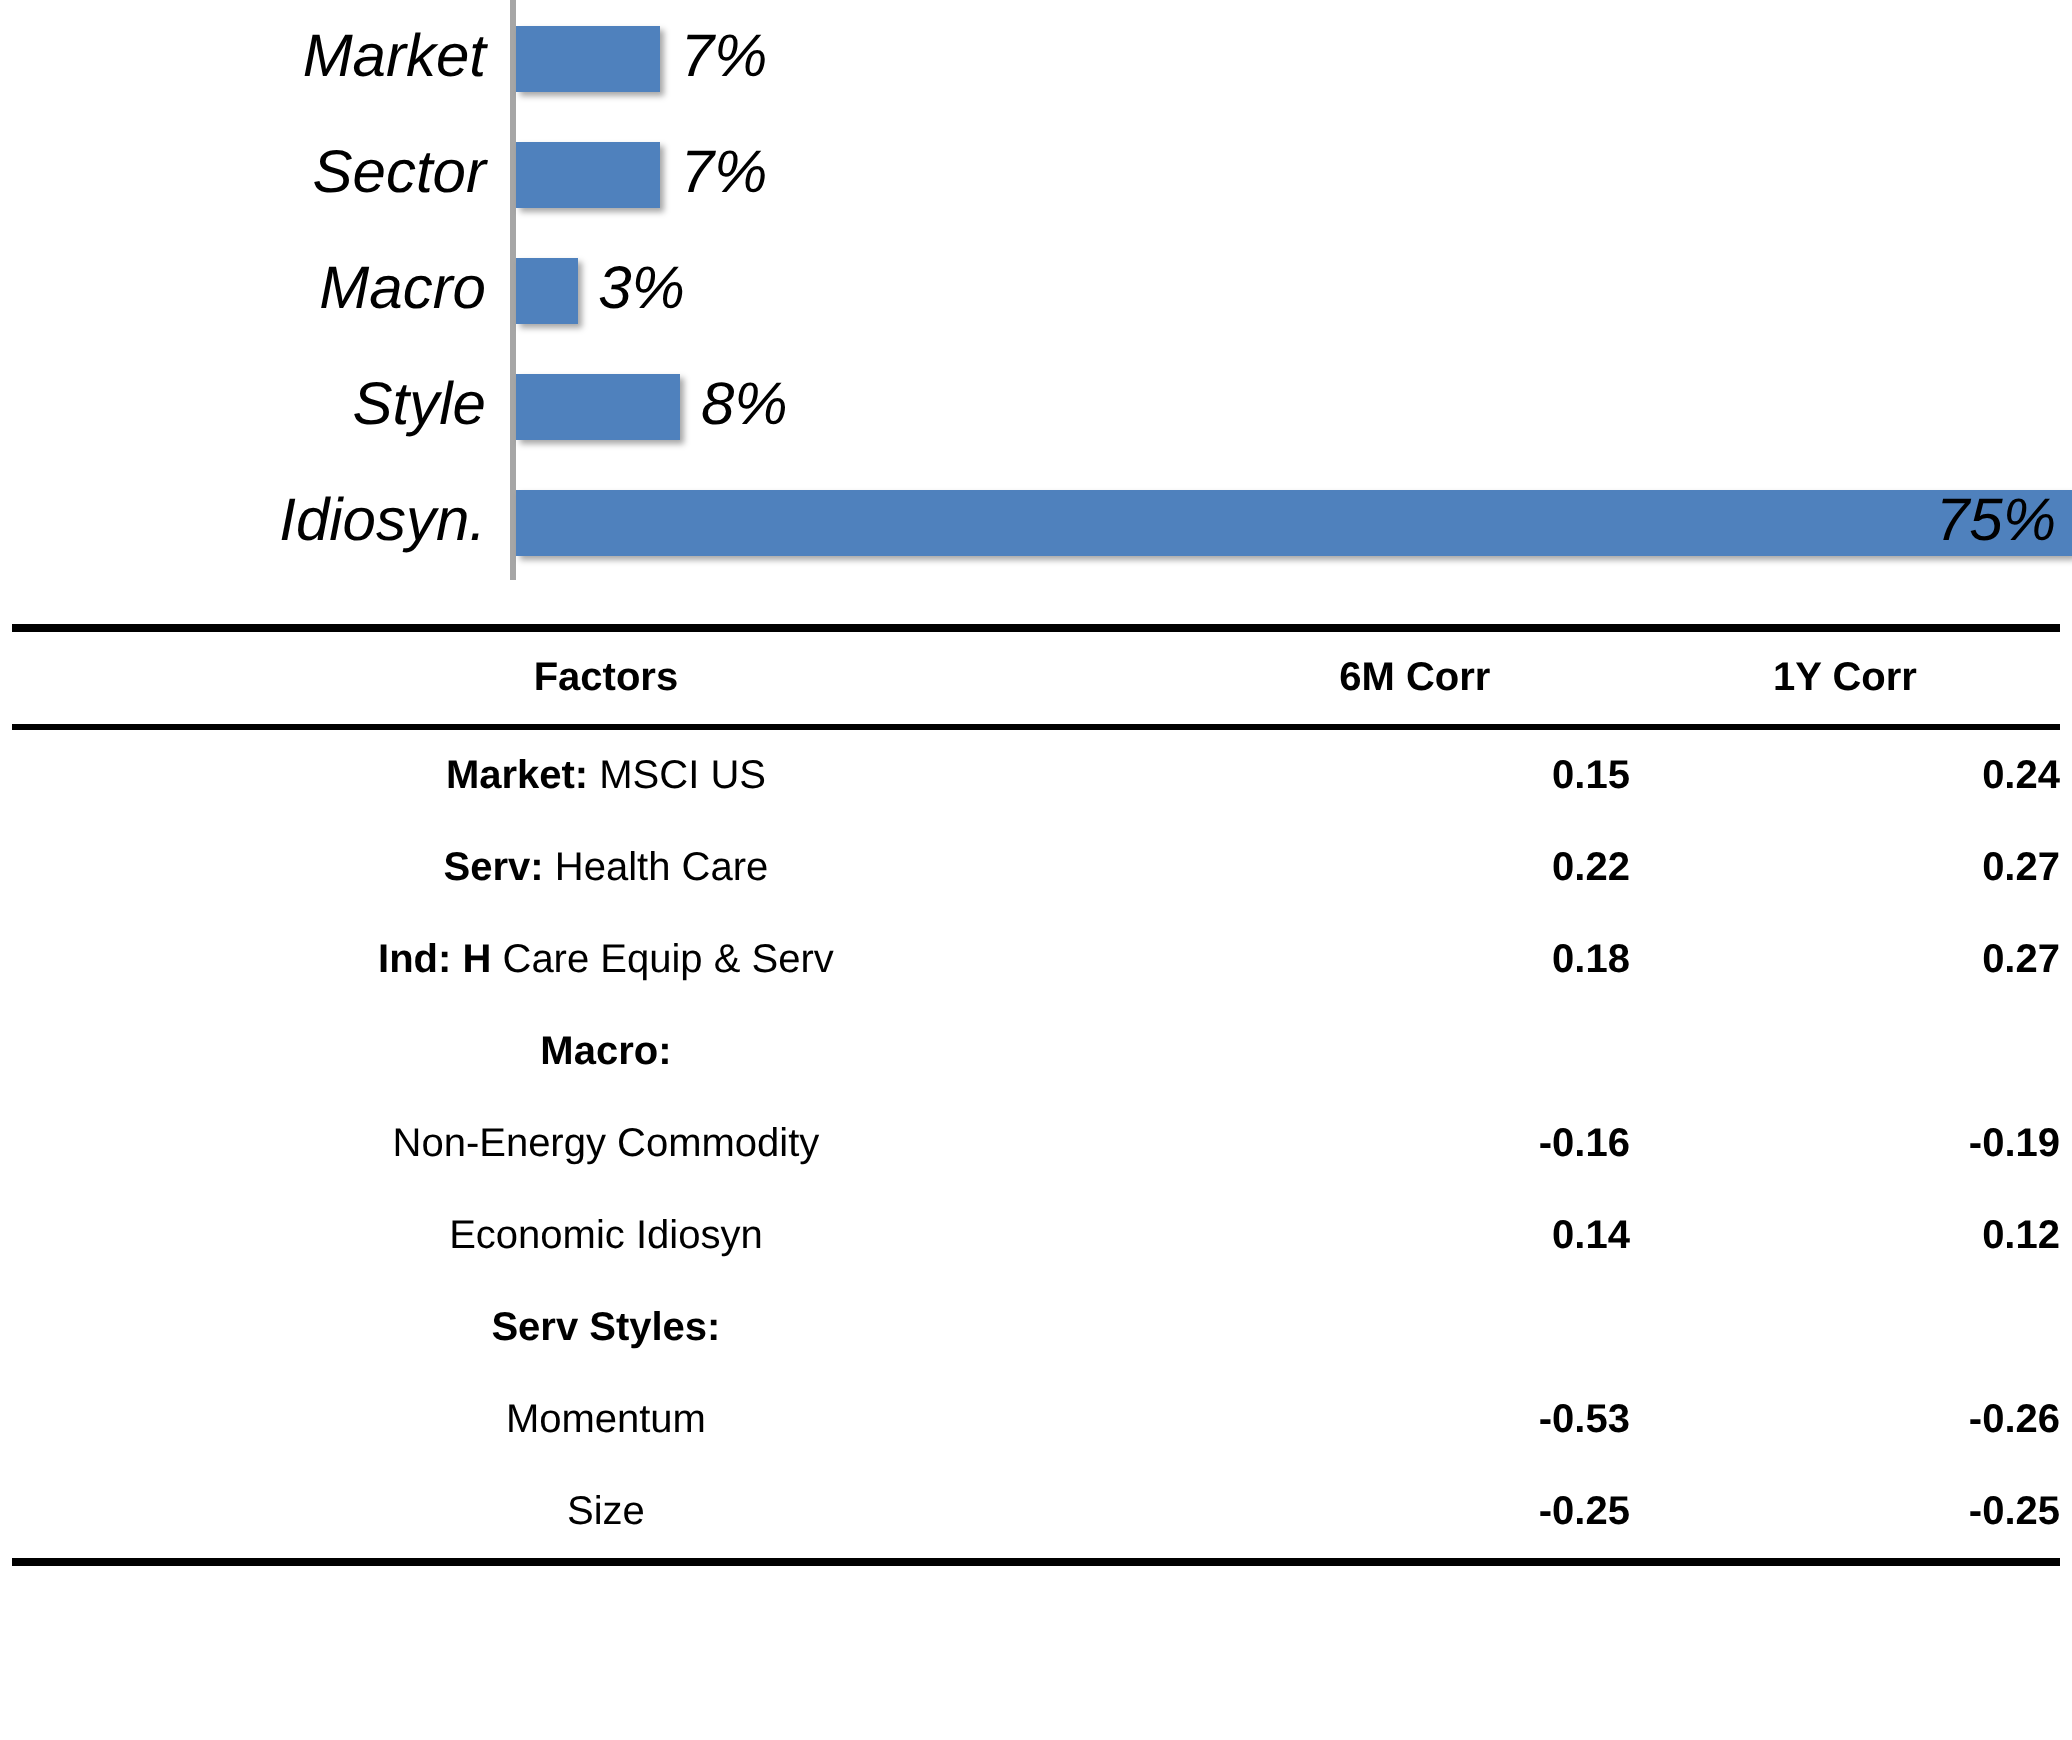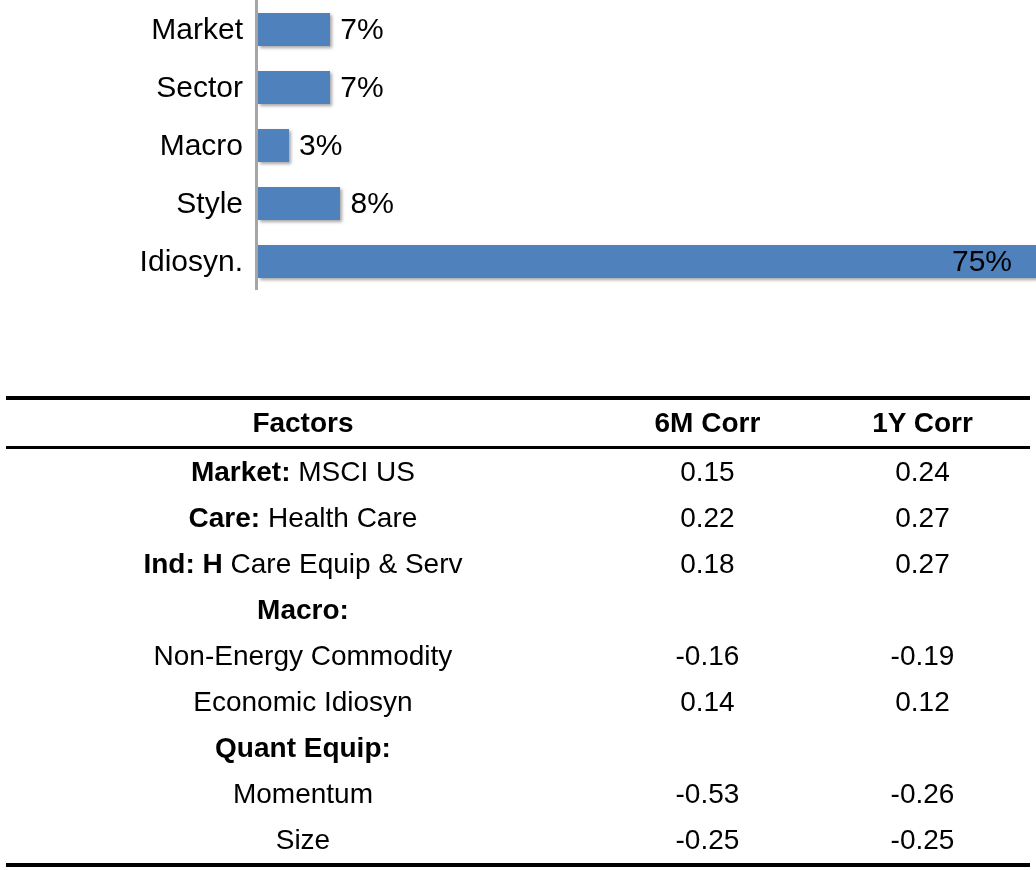--- a/index.html
+++ b/index.html
@@ -18,22 +18,23 @@
     position: relative;
     width: 1036px;
     height: 870px;
     box-sizing: border-box;
   }
 
   
   .chart {
     position: relative;
     width: 1036px;
-    height: 396px;
-    box-sizing: border-box;
+    height: 312px;
+    box-sizing: border-box;
+    font-style: italic;
   }
   .bar-row {
     display: flex;
     align-items: center;
     height: 58px;
     box-sizing: border-box;
   }
   .bar-label {
     width: 255px;
     text-align: right;
@@ -59,40 +60,40 @@
     box-shadow: 2px 2px 3px rgba(0,0,0,0.35);
   }
   .bar-value {
     font-size: 30px;
     line-height: 1;
     margin-left: 10px;
     white-space: nowrap;
   }
   .bar-value.inside {
     position: absolute;
-    right: 24px;
+    right: 8px;
     margin-left: 4px;
     color: #000;
   }
 
   
   .table-wrap {
     position: relative;
     width: 1036px;
     box-sizing: border-box;
     padding: 0 6px;
   }
   table.data {
     width: 100%;
     border-collapse: collapse;
     table-layout: fixed;
   }
   table.data th, table.data td {
     padding: 0;
-    font-size: 28px;
+    font-size: 20px;
     line-height: 46px;
     height: 46px;
     vertical-align: middle;
   }
   .col-factor { width: 58%; text-align: center; padding-left: 4px; }
   .col-num { width: 21%; text-align: center; }
 
   thead th {
     font-weight: bold;
     font-size: 26px;
@@ -106,21 +107,21 @@
     border-bottom: 3px solid #000;
   }
   .rule-bottom {
     border-bottom: 4px solid #000;
   }
   .indent {
     padding-left: 48px;
   }
   .bold-prefix { font-weight: bold; }
   .group-head { font-weight: bold; }
-  .num { font-weight: normal; }
+  .num { font-weight: bold; text-align: right; }
 </style>
 </head>
 <body>
 
 <div class="page">
 
   <div class="chart">
     <div class="bar-row">
       <div class="bar-label">Market</div>
       <div class="bar-area">
@@ -167,21 +168,21 @@
           <th class="col-num">1Y Corr</th>
         </tr>
       </thead>
       <tbody>
         <tr>
           <td class="col-factor"><span class="bold-prefix">Market:</span><span> MSCI US</span></td>
           <td class="col-num num">0.15</td>
           <td class="col-num num">0.24</td>
         </tr>
         <tr>
-          <td class="col-factor"><span class="bold-prefix">Care:</span><span> Health Care</span></td>
+          <td class="col-factor"><span class="bold-prefix">Serv:</span><span> Health Care</span></td>
           <td class="col-num num">0.22</td>
           <td class="col-num num">0.27</td>
         </tr>
         <tr>
           <td class="col-factor"><span class="bold-prefix">Ind: H</span><span> Care Equip &amp; Serv</span></td>
           <td class="col-num num">0.18</td>
           <td class="col-num num">0.27</td>
         </tr>
         <tr>
           <td class="col-factor group-head">Macro:</td>
@@ -192,21 +193,21 @@
           <td class="col-factor indent">Non-Energy Commodity</td>
           <td class="col-num num">-0.16</td>
           <td class="col-num num">-0.19</td>
         </tr>
         <tr>
           <td class="col-factor indent">Economic Idiosyn</td>
           <td class="col-num num">0.14</td>
           <td class="col-num num">0.12</td>
         </tr>
         <tr>
-          <td class="col-factor group-head">Quant Equip:</td>
+          <td class="col-factor group-head">Serv Styles:</td>
           <td class="col-num num"></td>
           <td class="col-num num"></td>
         </tr>
         <tr>
           <td class="col-factor indent">Momentum</td>
           <td class="col-num num">-0.53</td>
           <td class="col-num num">-0.26</td>
         </tr>
         <tr class="rule-bottom">
           <td class="col-factor indent">Size</td>

